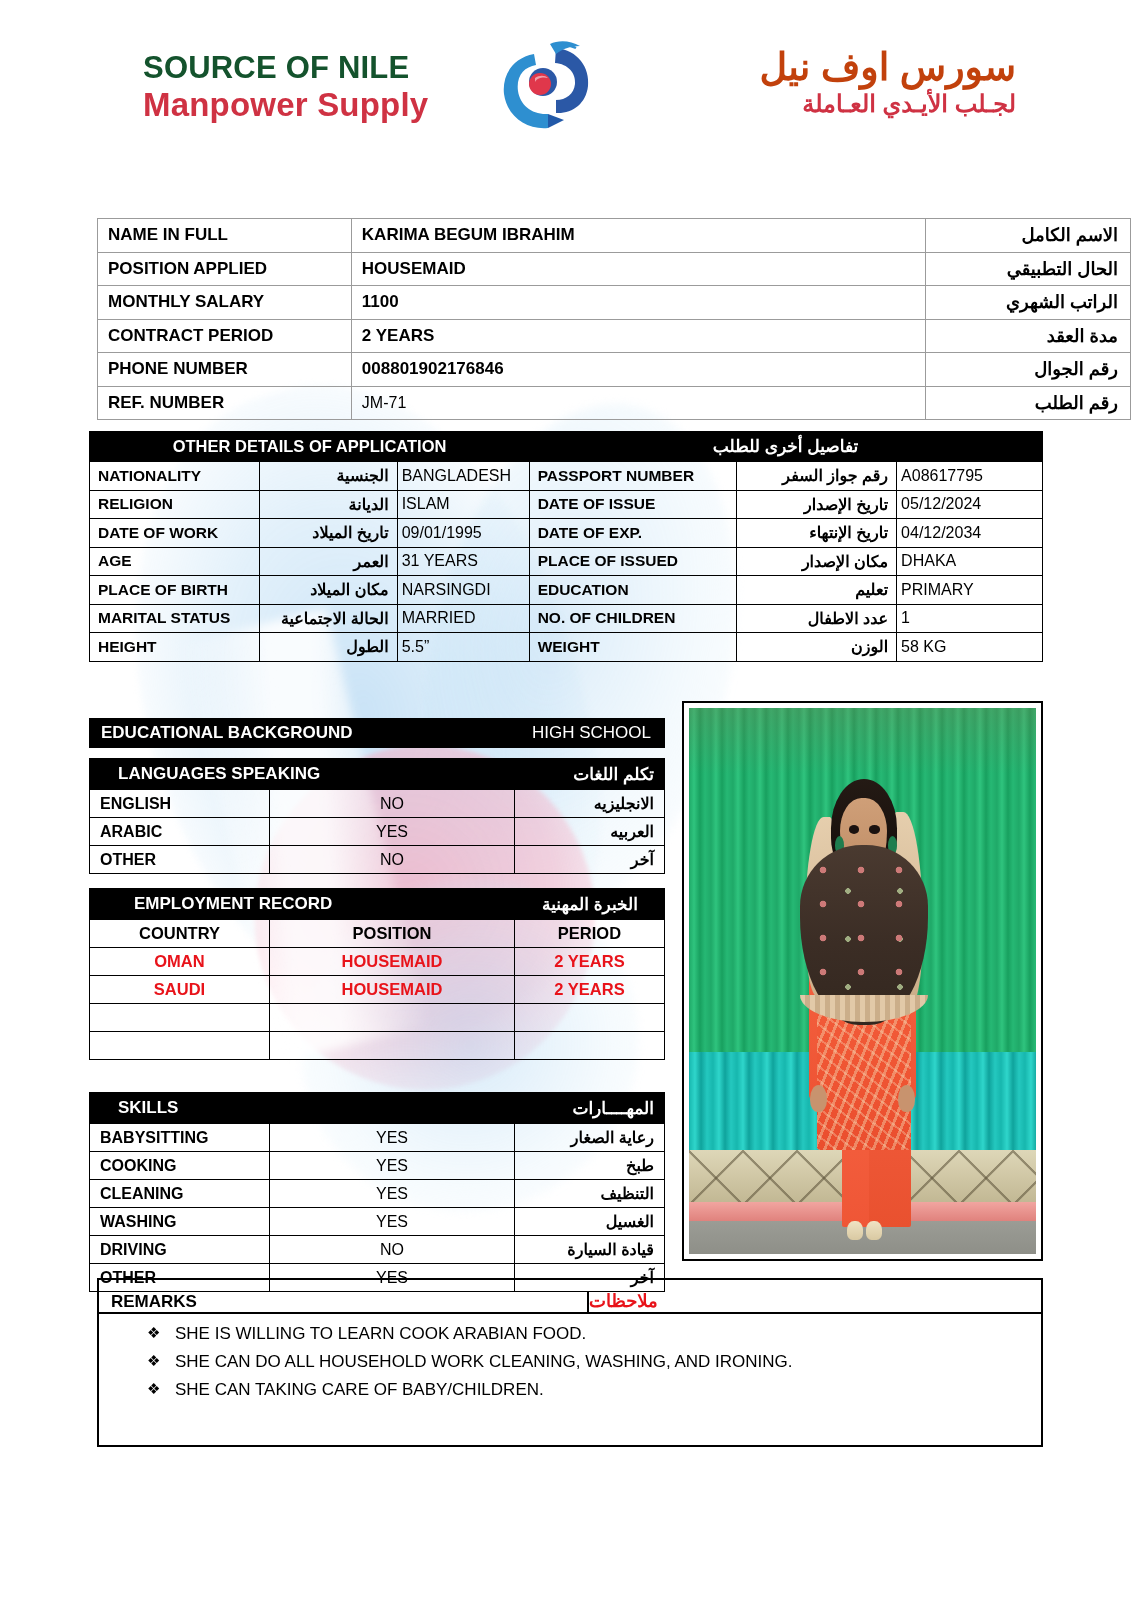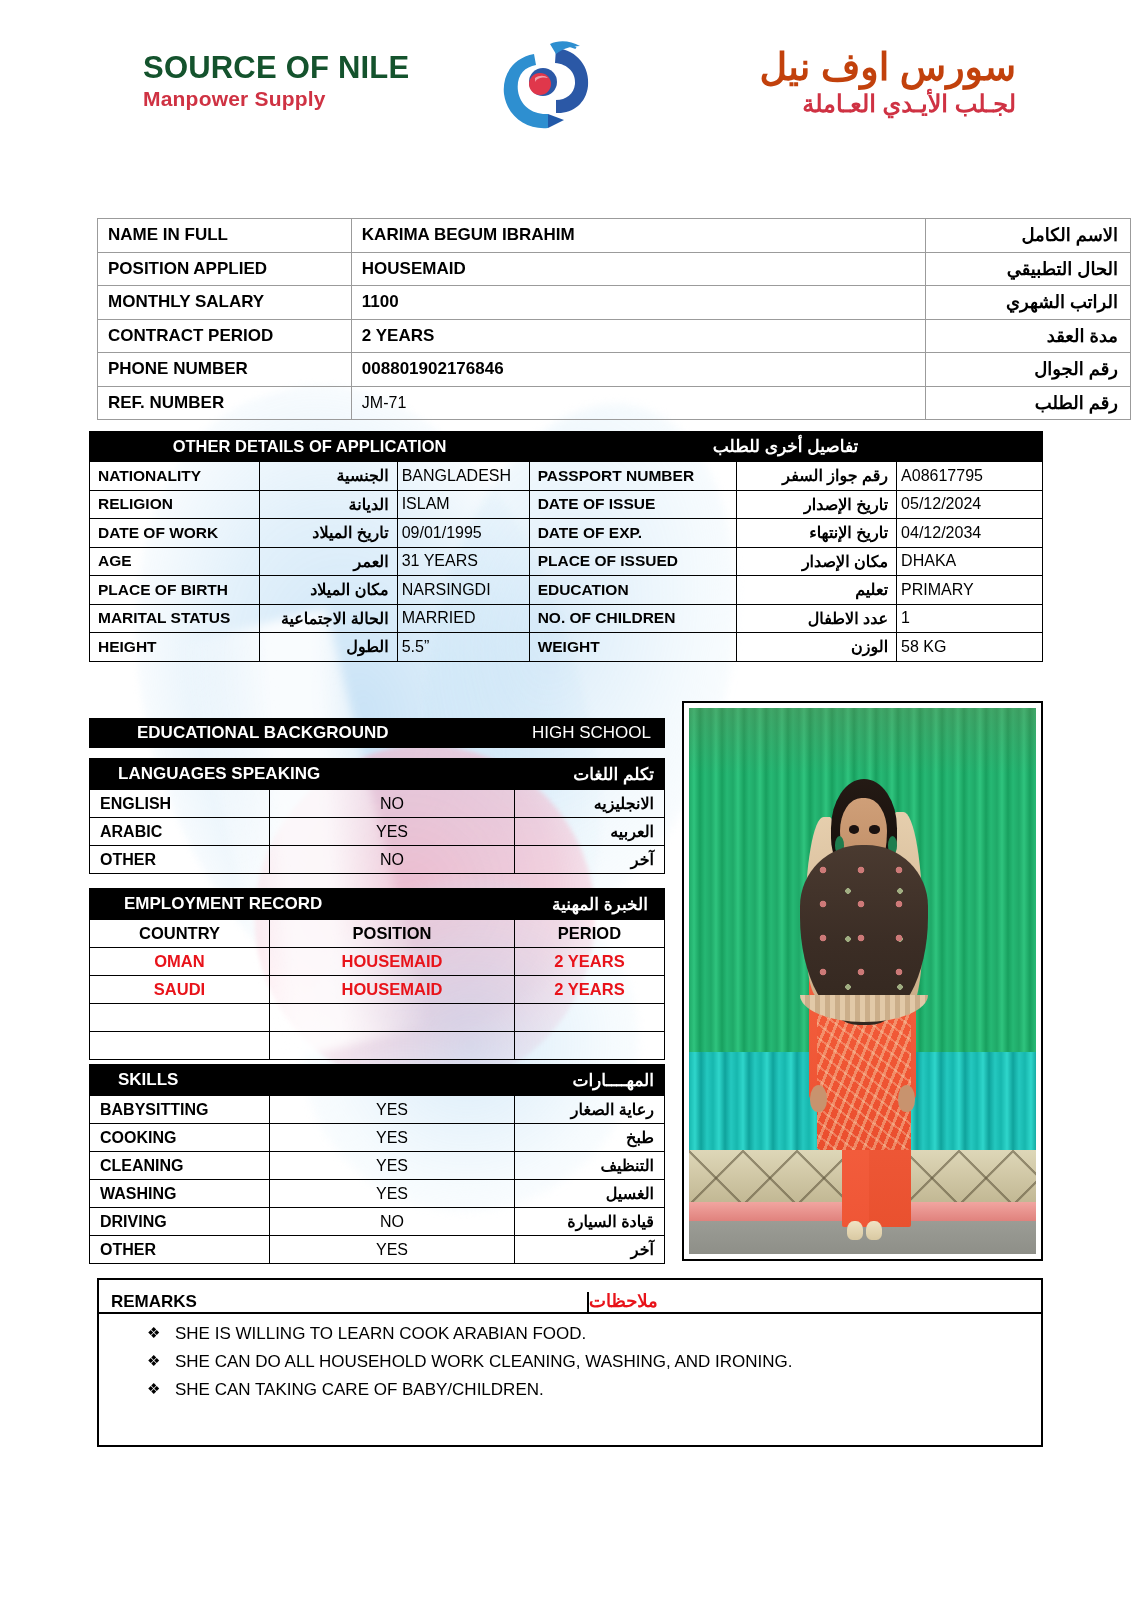--- a/index.html
+++ b/index.html
@@ -55,21 +55,21 @@
   .header { height:176px; position:relative; }
   .brand-en {
     position:absolute; left:143px; top:52px; width:340px;
     line-height:1.04;
   }
   .brand-en .l1 {
     font-size:31px; font-weight:bold; color:#14532d; letter-spacing:0.2px;
     font-family:"Liberation Sans", sans-serif;
   }
   .brand-en .l2 {
-    font-size:21px; font-weight:bold; color:#cf3243; letter-spacing:0.2px;
+    font-size:33px; font-weight:bold; color:#cf3243; letter-spacing:0.2px;
     font-family:"Liberation Sans", sans-serif; margin-top:4px;
   }
   .logo-mark { position:absolute; left:490px; top:34px; width:110px; height:110px; }
   .brand-ar {
     position:absolute; right:115px; top:48px; text-align:right; line-height:1.05;
   }
   .brand-ar .a1 {
     font-size:38px; font-weight:bold; color:#c2410c; direction:rtl;
   }
   .brand-ar .a2 {
@@ -123,21 +123,21 @@
   .w-ar2 { width:160px; }
   .w-val2{ width:146px; }
 
   
   .leftcol { position:absolute; left:89px; top:718px; width:576px; }
 
   .bar {
     background:#000; color:#fff; height:30px; display:flex; align-items:center;
     font-weight:bold;
   }
-  .bar .en  { font-size:17px;margin-left:36px; }
+  .bar .en  { font-size:17px; }
   .bar .ar  { font-size:17px; direction:rtl; margin-left:auto; }
 
   
   .edu-bar { position:relative; }
   .edu-bar .en { padding-left:12px; }
   .edu-bar .val { margin-left:auto; padding-right:14px; font-weight:normal; font-size:17px; }
 
   
   .tbl-lang { width:100%; border:1px solid #000; margin-top:10px; }
   .lang-head td { background:#000; border:none; padding:0; }
@@ -148,21 +148,21 @@
 
   
   .tbl-emp { width:100%; border:1px solid #000; margin-top:14px; }
   .tbl-emp td { border:1px solid #000; height:28px; vertical-align:middle; text-align:center; }
   .emp-colhead td { font-weight:bold; font-size:16.5px; }
   .emp-row td { color:#e8131a; font-weight:bold; font-size:16.5px; }
   .emp-blank td { height:28px; }
   .e-c1 { width:180px; } .e-c2 { width:245px; }
 
   
-  .tbl-skill { width:100%; border:1px solid #000; margin-top:4px; }
+  .tbl-skill { width:100%; border:1px solid #000; margin-top:32px; }
   .tbl-skill td { border:1px solid #000; height:28px; vertical-align:middle; }
   .sk-name { width:180px; font-weight:bold; font-size:16px; padding-left:10px; }
   .sk-val  { width:245px; text-align:center; font-size:16px; }
   .sk-ar   { text-align:right; direction:rtl; padding-right:10px; font-size:16px; font-weight:bold; }
 
   
   .photo-frame {
     position:absolute; left:682px; top:701px; width:361px; height:560px;
     border:2px solid #000; background:#fff; padding:5px;
   }
@@ -489,21 +489,21 @@
           <td class="lg-val">NO</td>
           <td class="lg-ar">آخر</td>
         </tr>
       </tbody>
     </table>
 
     <table class="tbl-emp">
       <tbody>
         <tr>
           <td colspan="3" style="padding:0;border:none;">
-            <div class="bar" style="padding:0 16px;">
+            <div class="bar" style="padding:0 26px;">
               <span class="en" style="margin:0 auto 0 18px;">EMPLOYMENT RECORD</span>
               <span class="ar">الخبرة المهنية</span>
             </div>
           </td>
         </tr>
         <tr class="emp-colhead">
           <td class="e-c1">COUNTRY</td>
           <td class="e-c2">POSITION</td>
           <td>PERIOD</td>
         </tr>

